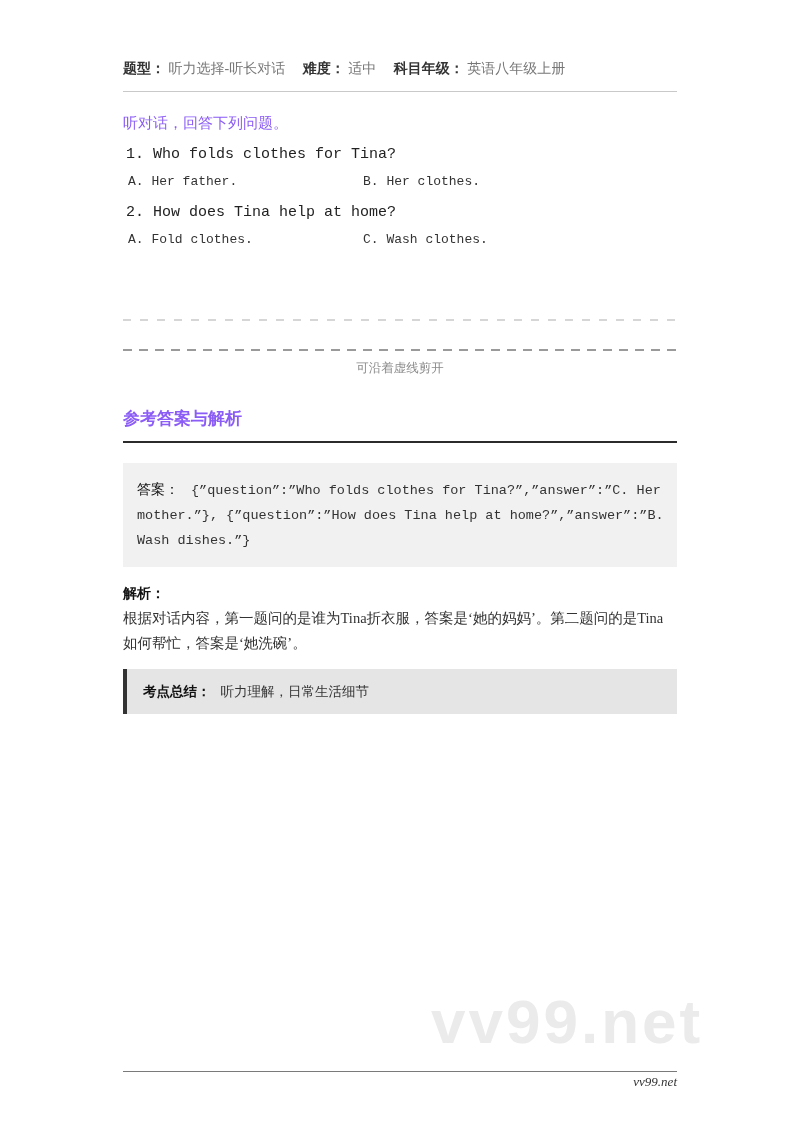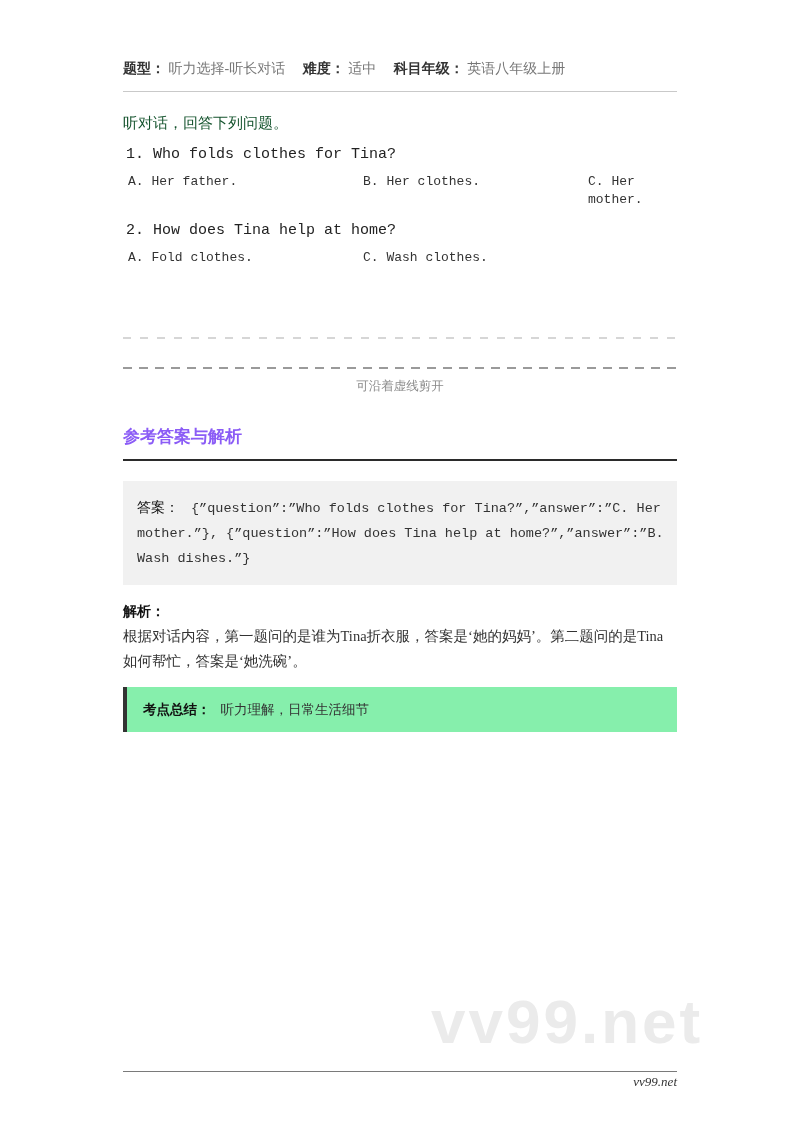--- a/index.html
+++ b/index.html
@@ -25,21 +25,21 @@
     white-space: nowrap;
   }
   .meta-label {
     font-family: "Liberation Sans", "DejaVu Sans", sans-serif;
     font-weight: bold;
     color: #333333;
   }
   .meta-value { color: #777777; margin-right: 14px; }
 
   
-  .instruction { margin-top: 22px; font-size: 15px; color: #14532d; }
+  .instruction { margin-top: 22px; font-size: 15px; color: #8b5cf6; }
   .q-line {
     margin-top: 11px;
     padding-left: 3px;
     font-family: "Liberation Mono", "DejaVu Sans Mono", monospace;
     font-size: 15px;
     color: #222222;
     line-height: 21px;
   }
   .q-num { margin-right: 9px; }
   .opt-row {
@@ -107,21 +107,21 @@
     line-height: 20px;
   }
   .analysis-text {
     margin-top: 3px;
     font-size: 14.5px;
     line-height: 25px;
     color: #333333;
   }
   .keypoint-box {
     margin-top: 13px;
-    background: #86efac;
+    background: #e5e5e5;
     border-left: 4px solid #333333;
     padding: 13px 16px;
     font-size: 13.5px;
     line-height: 19px;
   }
   .keypoint-label {
     font-family: "Liberation Sans", "DejaVu Sans", sans-serif;
     font-weight: bold;
     color: #111111;
     margin-right: 10px;
@@ -175,21 +175,20 @@
     </div>
 
     <div class="instruction">听对话，回答下列问题。</div>
 
     <div class="q-line">
       <span class="q-num">1.</span><span>Who folds clothes for Tina?</span>
     </div>
     <div class="opt-row">
       <span>A. Her father.</span>
       <span>B. Her clothes.</span>
-      <span>C. Her mother.</span>
     </div>
 
     <div class="q-line">
       <span class="q-num">2.</span><span>How does Tina help at home?</span>
     </div>
     <div class="opt-row">
       <span>A. Fold clothes.</span>
       <span>C. Wash clothes.</span>
     </div>
 

